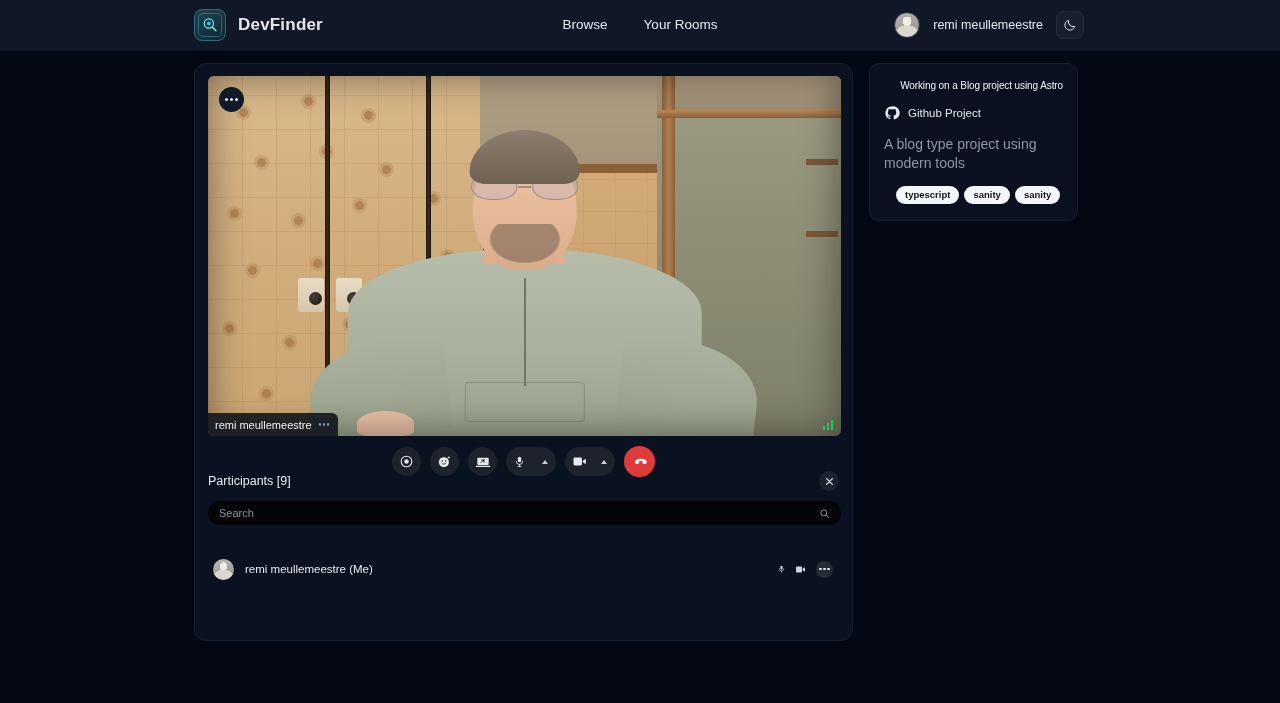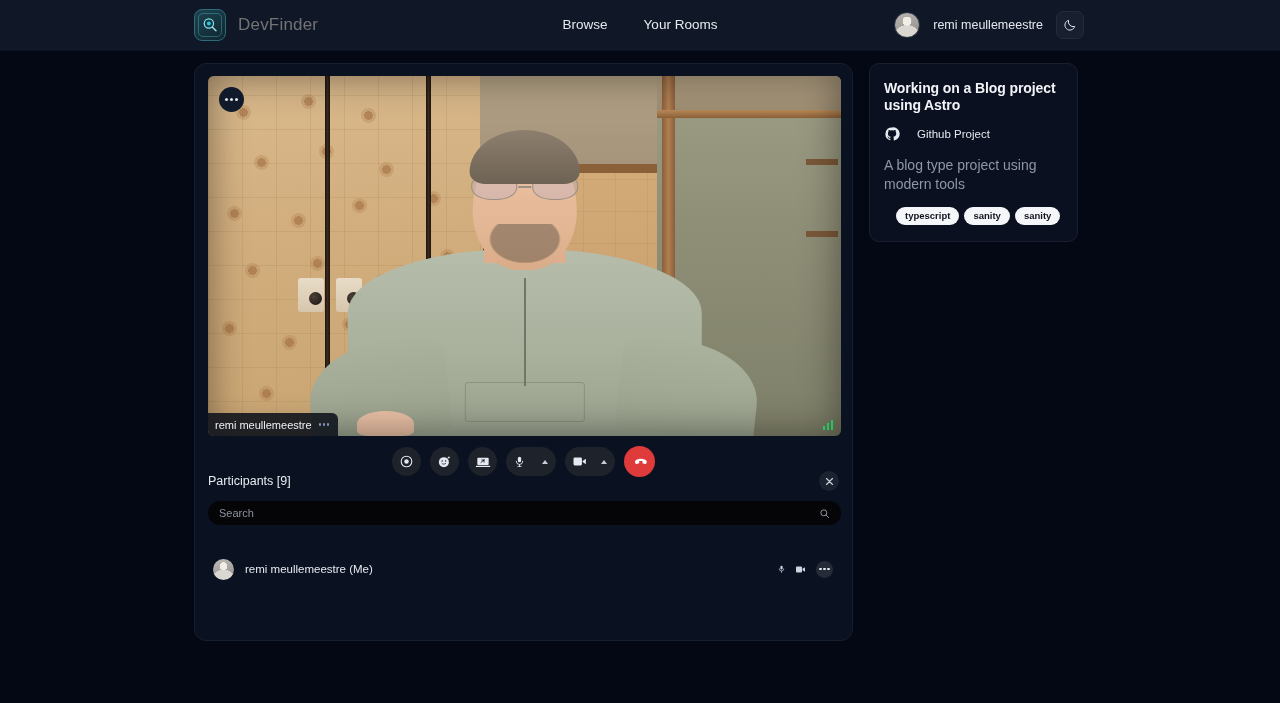--- a/index.html
+++ b/index.html
@@ -28,21 +28,21 @@
     width: 32px; height: 32px; border-radius: 8px;
     background: linear-gradient(145deg,#1d4350 0%,#0f2730 100%);
     border: 1px solid #2d6b7a;
     display: flex; align-items: center; justify-content: center;
     position: relative; overflow: hidden;
   }
   .logo-box::before{
     content:""; position:absolute; inset:3px; border-radius:5px;
     border:1px solid rgba(90,200,220,.35);
   }
-  .brand-name { font-size: 17px; font-weight: 400; letter-spacing: .2px; color:#737373; }
+  .brand-name { font-size: 17px; font-weight: 700; letter-spacing: .2px; color:#e5e5e5; }
 
   .nav {
     display: flex; gap: 36px;
     position: absolute; left: 50%; transform: translateX(-50%);
     top: 50%; margin-top: -9px;
   }
   .nav a {
     font-size: 13.5px; color: #e6e9ef; text-decoration: none; line-height: 18px;
   }
 
@@ -316,25 +316,26 @@
 
   
   .side-card {
     position: absolute; left: 869px; top: 12px;
     width: 209px; padding: 16px 14px 16px;
     background: #0a1020;
     border: 1px solid #18202f;
     border-radius: 10px;
   }
   .card-title {
-    font-size: 14px; font-weight: 700; line-height: 1.18; color: #f1f3f7;
+    font-size: 10px; font-weight: 400; line-height: 1.18; color: #f1f3f7;
     letter-spacing: -.1px;
+    text-align: right;
   }
   .card-repo {
-    display: flex; align-items: center; gap: 17px; margin-top: 13px;
+    display: flex; align-items: center; gap: 8px; margin-top: 13px;
   }
   .card-repo span { font-size: 11.5px; color: #e4e7ee; }
   .card-desc {
     margin-top: 14px; font-size: 14px; line-height: 1.35; color: #8e97a7;
   }
   .tags { margin-top: 13px; display: flex; gap: 5px; flex-wrap: wrap; margin-left: 12px; }
   .tag {
     background: #f4f6f9; color: #10141c;
     font-size: 9.5px; font-weight: 600;
     padding: 3.5px 9px; border-radius: 10px;

